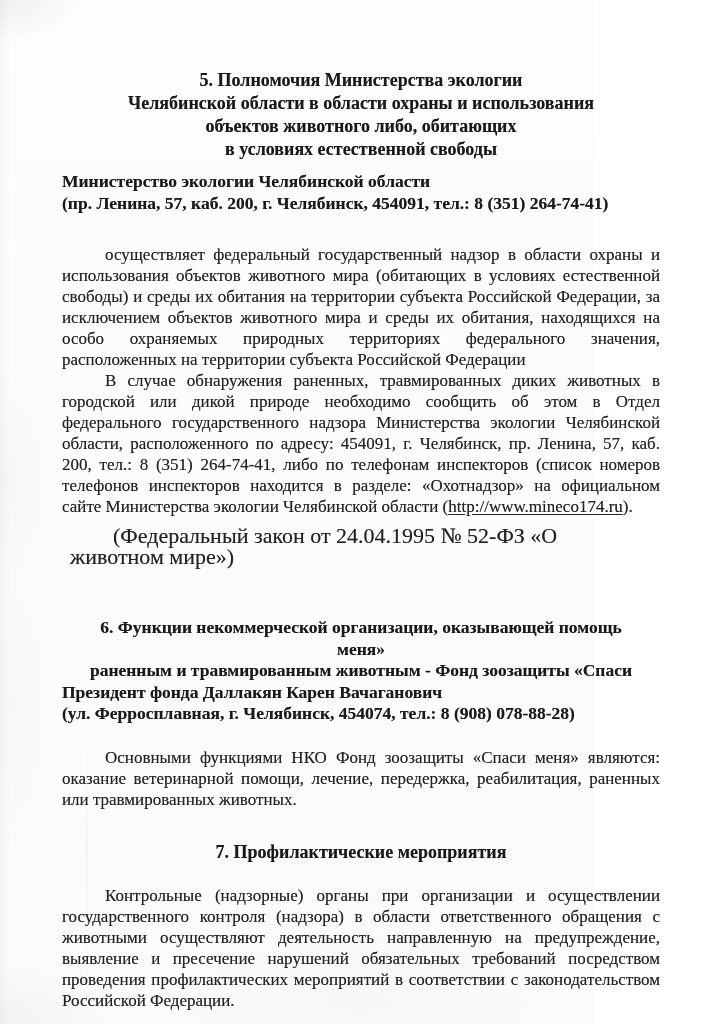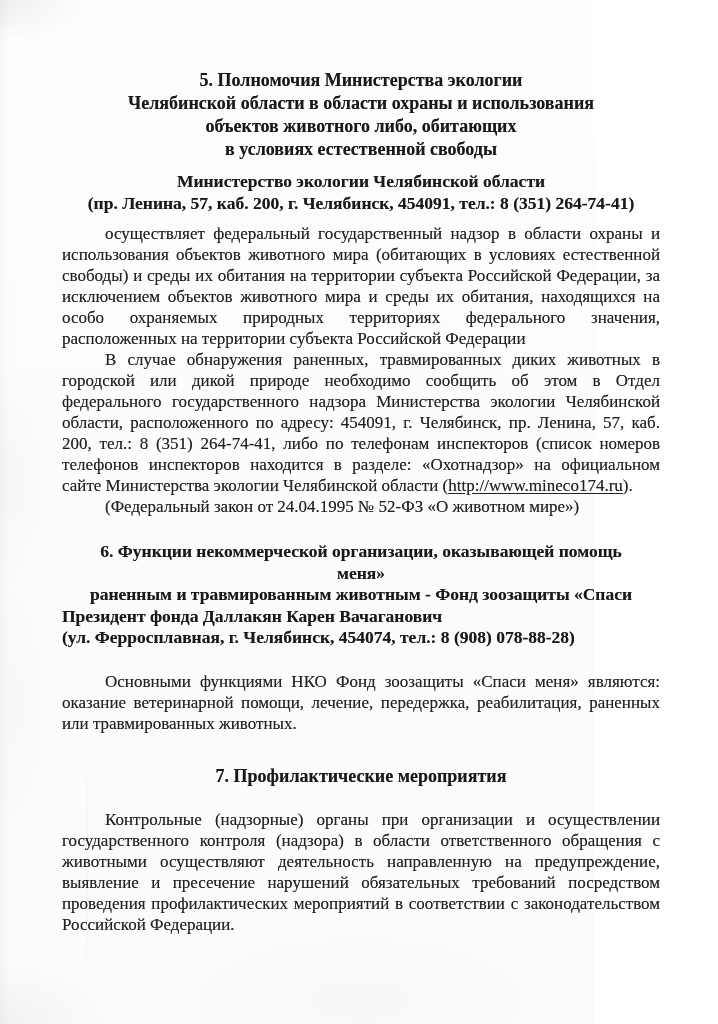--- a/index.html
+++ b/index.html
@@ -52,41 +52,40 @@
     font-weight: bold;
     text-align: center;
     color: #191918;
   }
   .heading .hline { display: block; }
   .subheading {
     margin: 10px 0 0 0;
     font-size: 17.5px;
     line-height: 21.5px;
     font-weight: bold;
-    text-align: center;
     color: #191918;
   }
   .subheading .hline { display: block; }
   .para {
     margin: 0;
     font-size: 17px;
     line-height: 21px;
     text-align: justify;
     text-indent: 43px;
     color: #232221;
   }
-  .para.first { margin-top: 9px; }
+  .para.first { margin-top: 30px; }
   .law-line {
-    margin: 0;
-    font-size: 17px;
+    margin: 8px;
+    font-size: 22px;
     line-height: 21px;
     text-indent: 43px;
     color: #232221;
   }
-  .section6-title { margin-top: 24px; font-size: 17.5px; line-height: 21.5px; text-align: center; }
+  .section6-title { margin-top: 50px; font-size: 17.5px; line-height: 21.5px; text-align: center; }
   .bold-center-line {
     margin: 0;
     font-size: 17.5px;
     line-height: 21.5px;
     font-weight: bold;
     text-align: left;
     color: #191918;
   }
   .section6-para { margin-top: 22px; }
   .section7-title { margin-top: 31px; font-size: 18px; line-height: 23px; }

